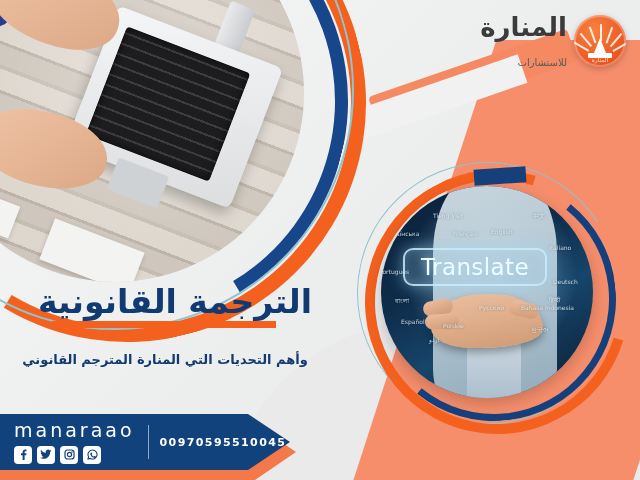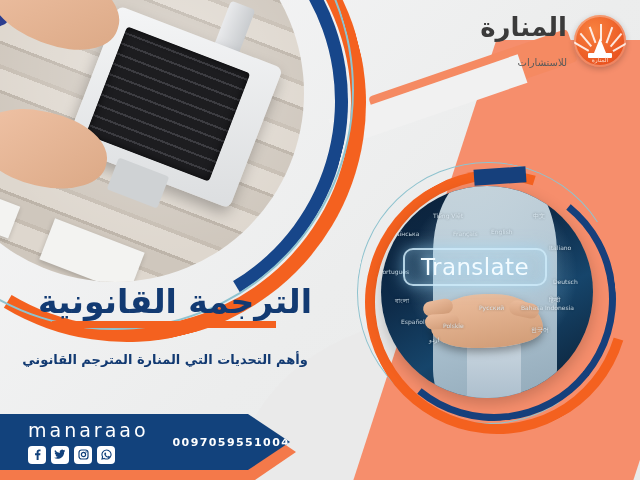--- a/index.html
+++ b/index.html
@@ -208,21 +208,21 @@
     position:absolute;left:0;top:424px;width:296px;height:56px;
     background:#f4794a;
     clip-path:polygon(0 0,255px 0,296px 28px,255px 56px,0 56px);
   }
   .footer{
     position:absolute;left:0;top:414px;width:290px;height:56px;
     background:#12427c;
     clip-path:polygon(0 0,248px 0,290px 28px,248px 56px,0 56px);
     display:flex;align-items:center;
   }
-  .f-left{padding-left:28px;}
+  .f-left{padding-left:14px;}
   .brand{
     color:#ffffff;font-size:19px;letter-spacing:3px;line-height:1;
     font-family:"DejaVu Sans","Liberation Sans",sans-serif;
   }
   .socials{display:flex;gap:5px;margin-top:6px;}
   .soc{
     width:18px;height:18px;border-radius:4px;background:#ffffff;
     display:flex;align-items:center;justify-content:center;
     color:#12427c;font-size:11px;font-weight:bold;line-height:1;
   }

